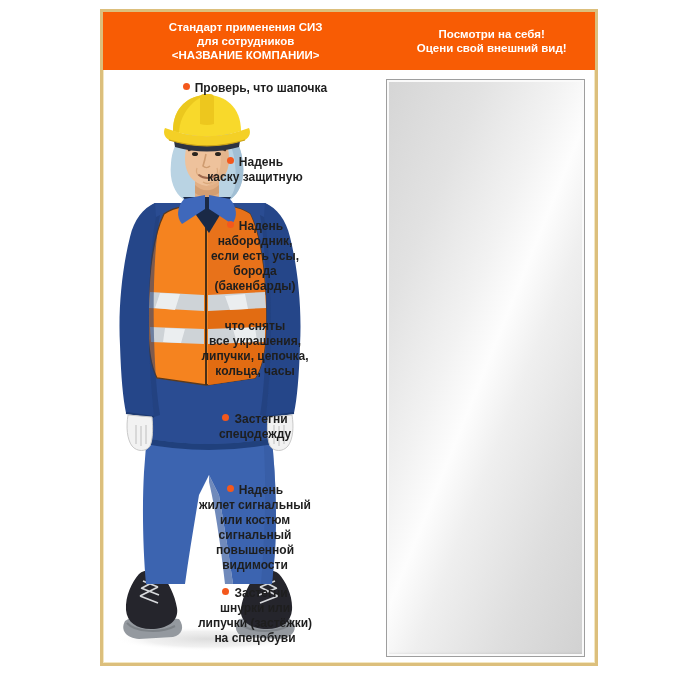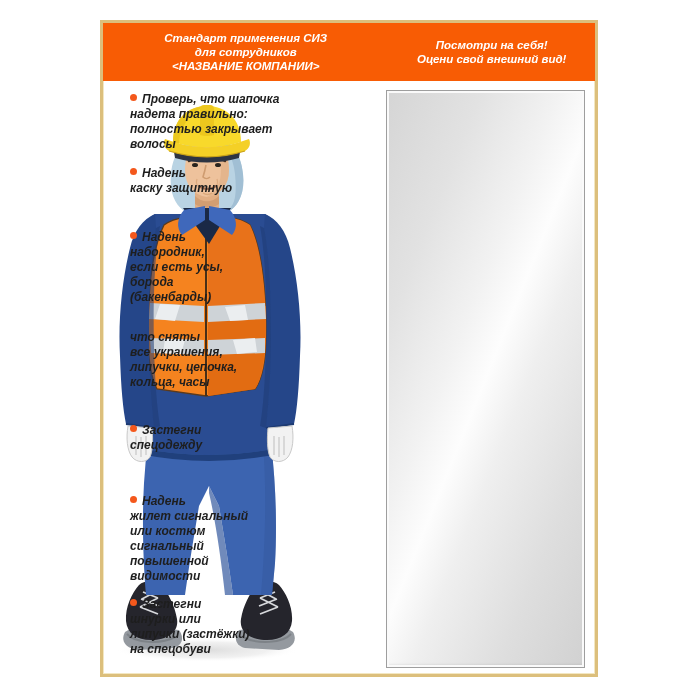--- a/index.html
+++ b/index.html
@@ -1,28 +1,28 @@
 <!DOCTYPE html>
 <html style="--banner-orange: #f85c04; --bullet-orange: #f4581c; --frame-tan: #dcbf7c; --text-dark: #1e1e1e; --mirror-border: #9e9e9e; --helmet-yellow: #f8d92b; --vest-orange: #f5831f; --jacket-navy: #2a4c92; --pants-blue: #3c64b0;"><head>
 <meta charset="utf-8">
 <style>
   html,body{margin:0;padding:0;background:#ffffff;}
   body{width:700px;height:700px;font-family:"Liberation Sans",sans-serif;}
   .canvas{position:relative;width:700px;height:700px;background:#ffffff;overflow:hidden;}
-  .poster{position:absolute;left:100px;top:20px;width:498px;height:657px;box-sizing:border-box;
-          border:3px solid var(--frame-tan,#dcbf7c);box-shadow:inset 0 0 0 1px #f3e7c2;background:#fff;font-style:italic;}
+  .poster{position:absolute;left:100px;top:9px;width:498px;height:657px;box-sizing:border-box;
+          border:3px solid var(--frame-tan,#dcbf7c);box-shadow:inset 0 0 0 1px #f3e7c2;background:#fff;}
   .banner{height:58px;background:var(--banner-orange,#f85c04);display:flex;}
   .banner-cell{display:flex;align-items:center;justify-content:center;color:#ffffff;font-weight:bold;
                font-size:11.5px;line-height:14px;text-align:center;white-space:pre-line;}
   .banner-cell.left{width:58%;}
   .banner-cell.right{width:42%;}
   .content{position:relative;height:593px;}
   .worker{position:absolute;left:2px;top:17px;width:210px;height:570px;}
   .checklist{position:absolute;inset:0;}
-  .item{position:absolute;right:215px;width:250px;text-align:left;font-weight:bold;
+  .item{position:absolute;right:215px;width:250px;text-align:center;font-weight:bold;
         font-size:12px;line-height:15px;color:var(--text-dark,#1e1e1e);}
   .item .rest{white-space:pre-line;}
   .dot{display:inline-block;width:7px;height:7px;border-radius:50%;
        background:var(--bullet-orange,#f4581c);margin-right:5px;vertical-align:2px;}
   .mirror{position:absolute;left:283px;top:9px;width:199px;height:578px;box-sizing:border-box;
           border:1px solid var(--mirror-border,#9e9e9e);
           background:linear-gradient(112deg,#d5d5d5 0%,#e2e2e2 22%,#f2f2f2 40%,#fdfdfd 50%,#efefef 60%,#dedede 80%,#d1d1d1 100%);
           box-shadow:inset 0 0 0 2px #fafafa, inset 0 -2px 3px rgba(0,0,0,.12);}
 </style>
 </head>
@@ -128,23 +128,20 @@
           <path d="M68,44 C68,20 84,8 102,8 C92,10 75,24 74,46 Z" fill="#e9c41c" opacity="0.85"></path>
           <path d="M95,11 Q95,7 99,7 L105,7 Q109,7 109,11 L109,37 Q102,39 95,37 Z" fill="#edc71e"></path>
           <path d="M60,41 C88,52 116,52 144,41 C146,45 145,50 140,53 C114,61 90,61 64,53 C59,50 58,45 60,41 Z" fill="#f4d026"></path>
           <path d="M64,53 C90,61 114,61 140,53" stroke="#c9a117" stroke-width="1.2" fill="none"></path>
         </g>
       </svg>
 
       <div class="checklist">
         <div class="item" style="top:11px;">
           <div><span class="dot"></span><span>Проверь, что шапочка</span></div>
-          <div class="rest">надета правильно:
-полностью закрывает
-волосы</div>
         </div>
         <div class="item" style="top:85px;">
           <div><span class="dot"></span><span>Надень</span></div>
           <div class="rest">каску защитную</div>
         </div>
         <div class="item" style="top:149px;">
           <div><span class="dot"></span><span>Надень</span></div>
           <div class="rest">набородник,
 если есть усы,
 борода

